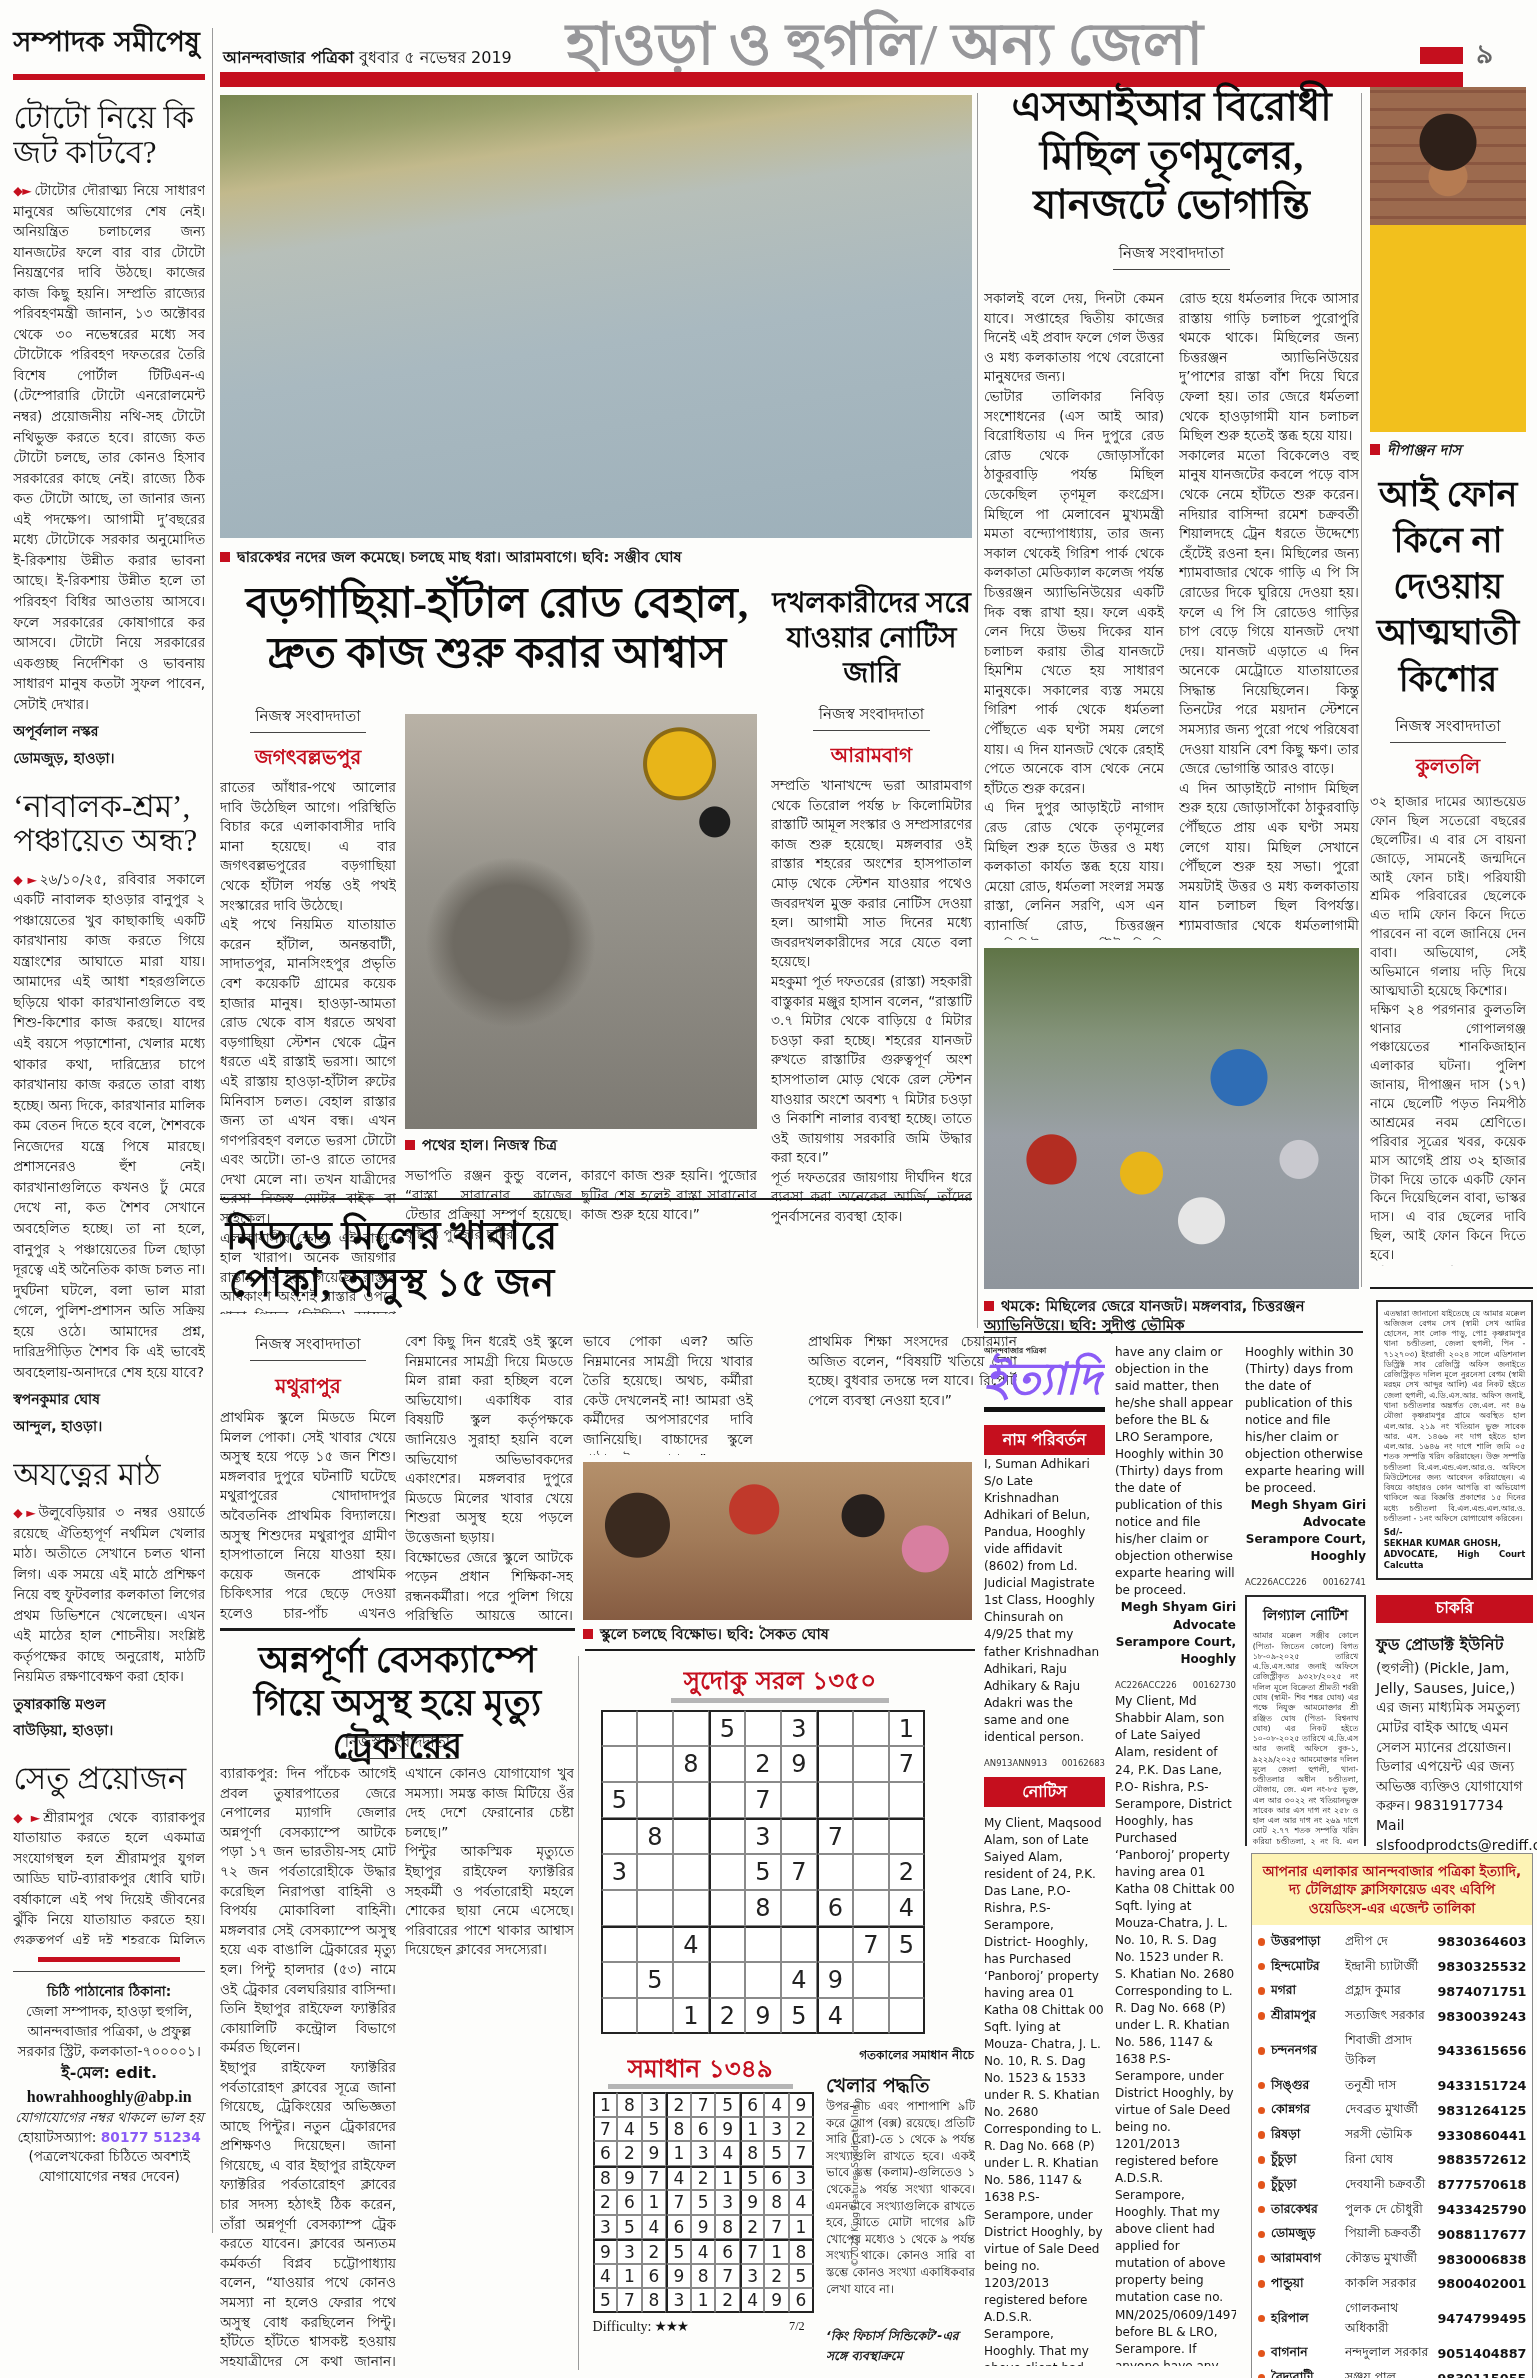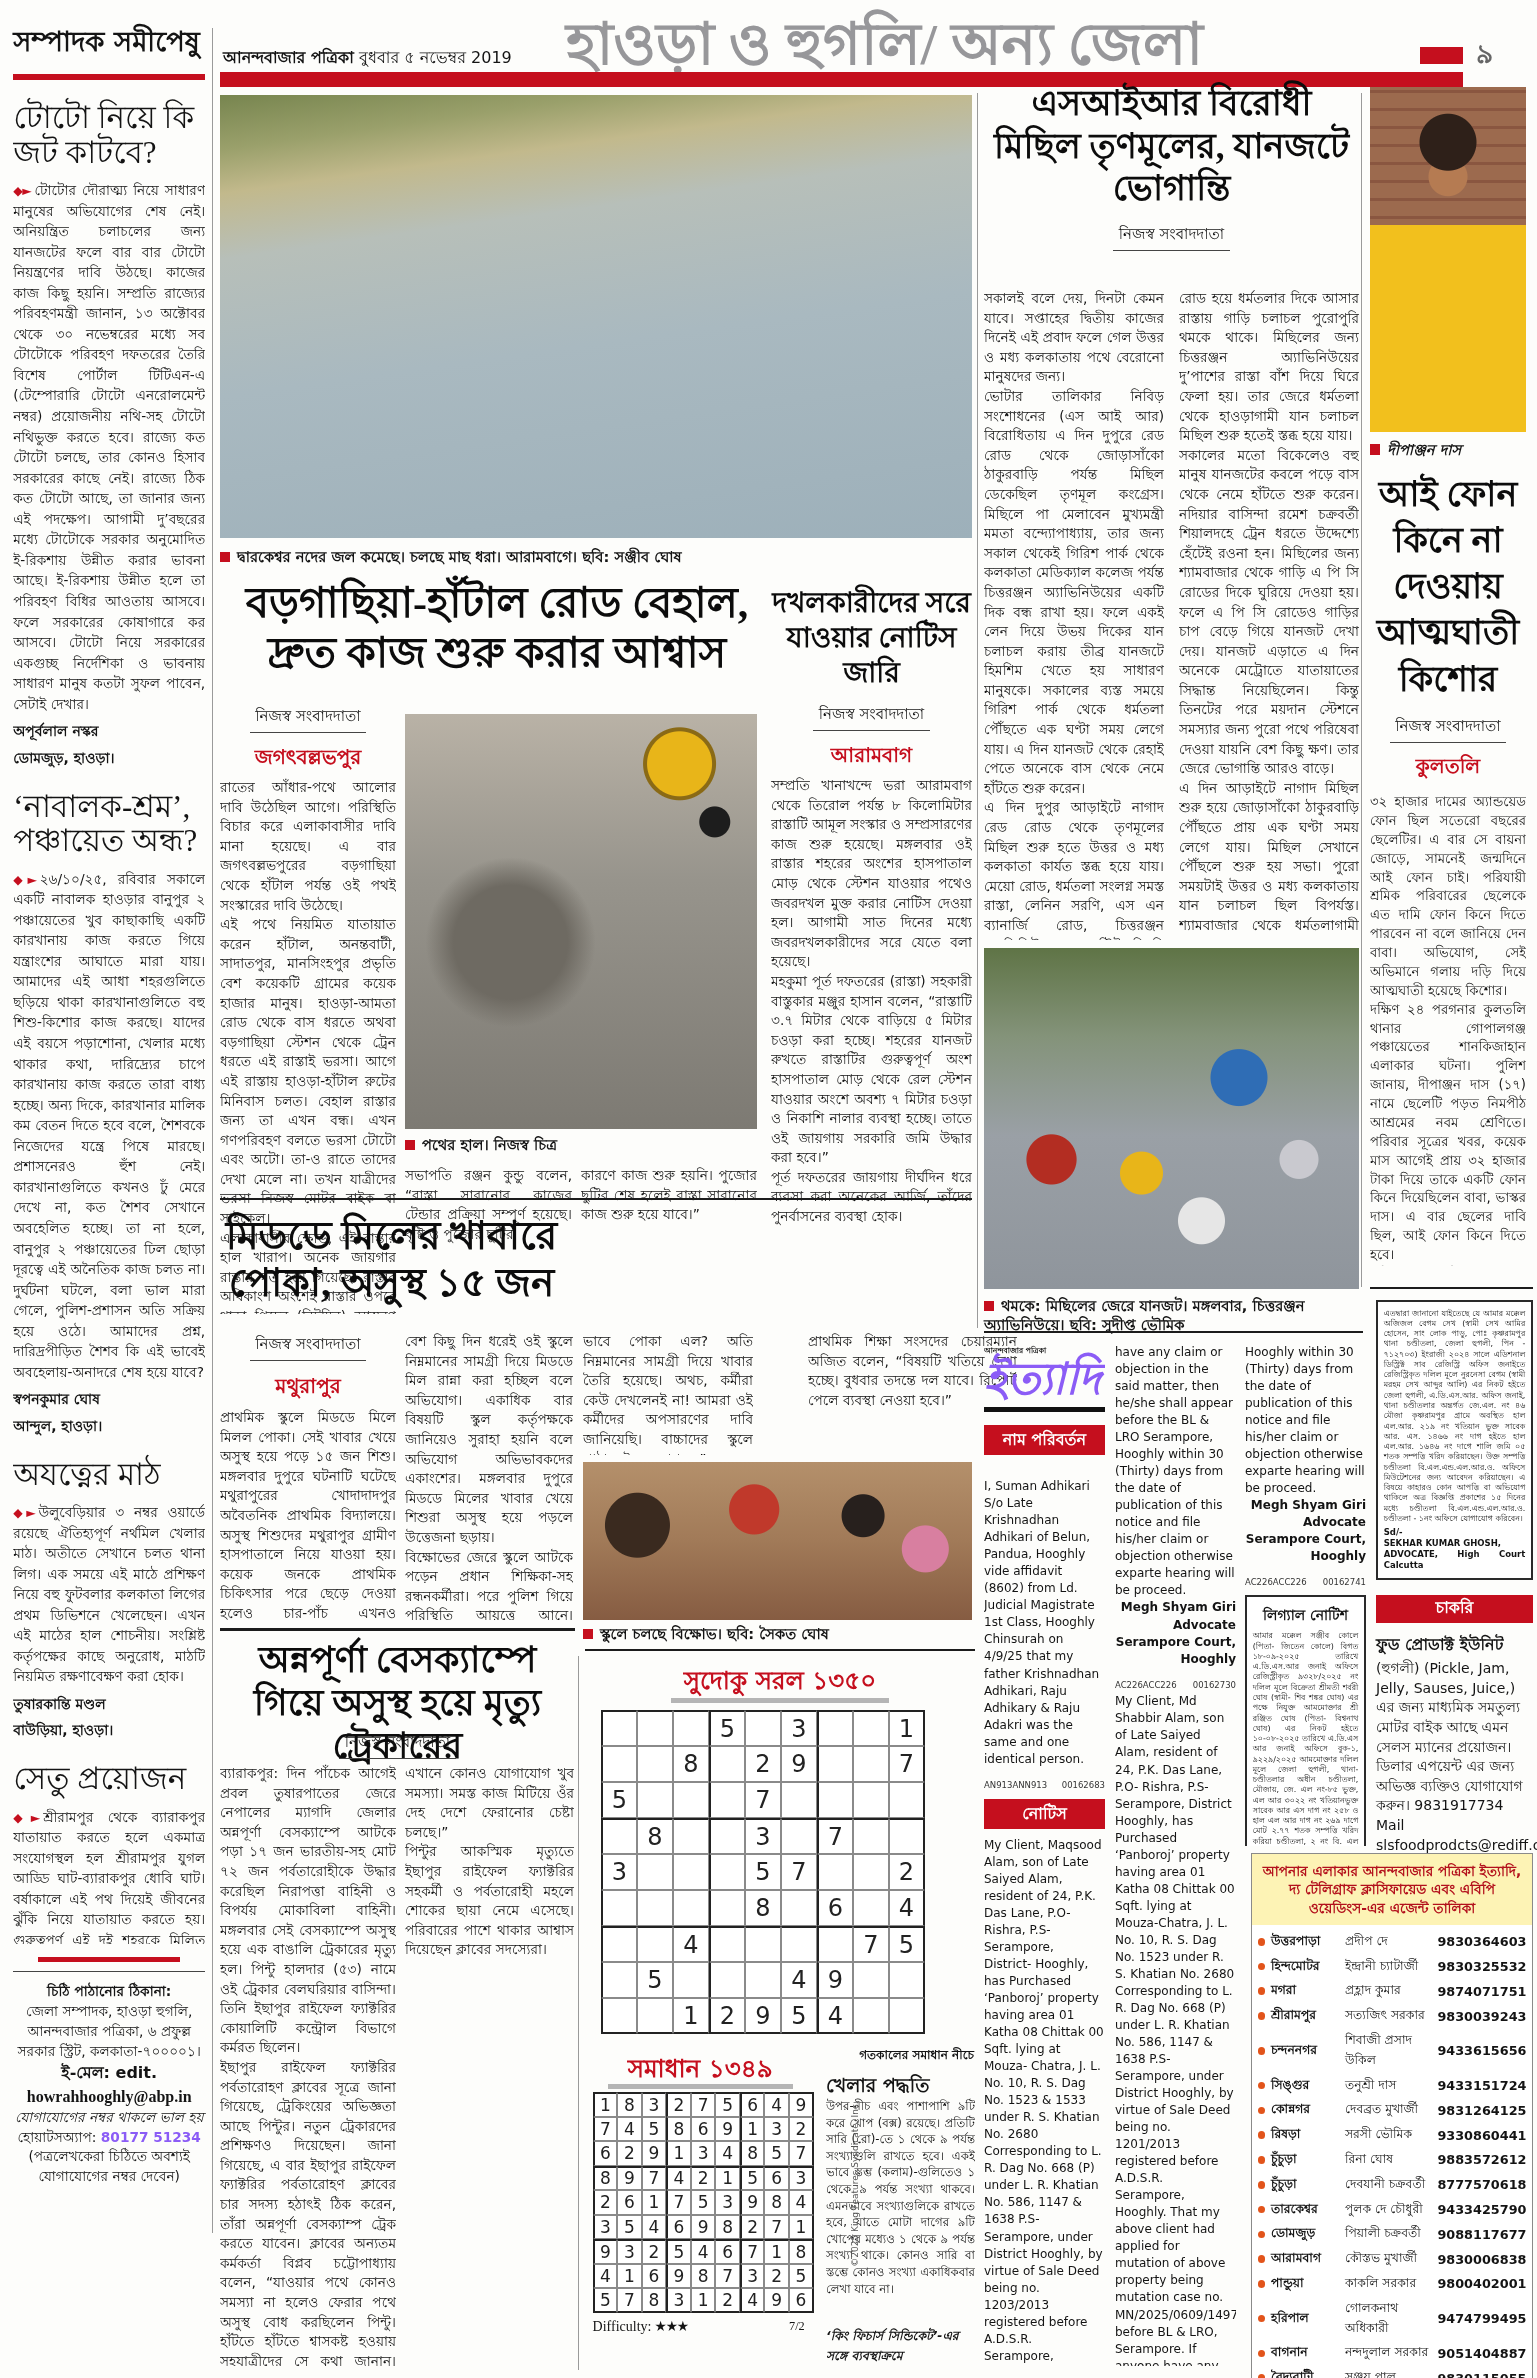--- a/index.html
+++ b/index.html
@@ -377,21 +377,21 @@
   <div class="abs" style="left:180px;top:530px;font-size:9px;color:#555;transform:rotate(-90deg);transform-origin:center;width:180px;text-align:center">©2025 King Features Syndicate, Inc.</div>
   <div class="abs bold clip" style="left:241px;top:678px;width:149px;height:45px;font-size:12.3px;font-style:italic">‘কিং ফিচার্স সিন্ডিকেট’-এর সঙ্গে ব্যবস্থাক্রমে</div>
 </div>
 
 <div class="abs vline" style="left:578px;top:1656px;height:714px"></div>
 
 <div class="abs vline" style="left:977px;top:93px;height:1235px"></div>
 <div class="abs vline" style="left:1361px;top:93px;height:1194px"></div>
 
 <div class="abs" style="left:984px;top:83px;width:375px">
-  <div class="hl ctr" style="font-size:35px;line-height:1.22">এসআইআর বিরোধী মিছিল তৃণমূলের, যানজটে ভোগান্তি</div>
+  <div class="hl ctr" style="font-size:40px;line-height:1.22">এসআইআর বিরোধী মিছিল তৃণমূলের, যানজটে ভোগান্তি</div>
   <div class="byline" style="margin-top:11.4px"><span>নিজস্ব সংবাদদাতা</span></div>
   <div class="abs body-txt jus prewrap clip" style="left:0;top:206px;width:180px;height:651px">সকালই বলে দেয়, দিনটা কেমন যাবে। সপ্তাহের দ্বিতীয় কাজের দিনেই এই প্রবাদ ফলে গেল উত্তর ও মধ্য কলকাতায় পথে বেরোনো মানুষদের জন্য।
 ভোটার তালিকার নিবিড় সংশোধনের (এস আই আর) বিরোধিতায় এ দিন দুপুরে রেড রোড থেকে জোড়াসাঁকো ঠাকুরবাড়ি পর্যন্ত মিছিল ডেকেছিল তৃণমূল কংগ্রেস। মিছিলে পা মেলাবেন মুখ্যমন্ত্রী মমতা বন্দ্যোপাধ্যায়, তার জন্য সকাল থেকেই গিরিশ পার্ক থেকে কলকাতা মেডিক্যাল কলেজ পর্যন্ত চিত্তরঞ্জন অ্যাভিনিউয়ের একটি দিক বন্ধ রাখা হয়। ফলে একই লেন দিয়ে উভয় দিকের যান চলাচল করায় তীব্র যানজটে হিমশিম খেতে হয় সাধারণ মানুষকে। সকালের ব্যস্ত সময়ে গিরিশ পার্ক থেকে ধর্মতলা পৌঁছতে এক ঘণ্টা সময় লেগে যায়। এ দিন যানজট থেকে রেহাই পেতে অনেকে বাস থেকে নেমে হাঁটতে শুরু করেন।
 এ দিন দুপুর আড়াইটে নাগাদ রেড রোড থেকে তৃণমূলের মিছিল শুরু হতে উত্তর ও মধ্য কলকাতা কার্যত স্তব্ধ হয়ে যায়। মেয়ো রোড, ধর্মতলা সংলগ্ন সমস্ত রাস্তা, লেনিন সরণি, এস এন ব্যানার্জি রোড, চিত্তরঞ্জন অ্যাভিনিউ, কলেজ স্ট্রিট, বি বি গাঙ্গুলি স্ট্রিট, এম জি রোড থেকে শুরু করে উত্তর ও মধ্য কলকাতার বিভিন্ন রাস্তায় যান চলাচল স্বাভাবিক হতে সন্ধ্যা গড়িয়ে যায়। এ দিন মিছিল বেরোতেই ধর্মতলার ডোরিনা ক্রসিংয়ের চারপাশ গার্ডরেল দিয়ে ঘিরে ফেলা হয়। ফলে মৌলালি থেকে এস এন ব্যানার্জি</div>
   <div class="abs body-txt jus prewrap clip" style="left:195px;top:206px;width:180px;height:651px">রোড হয়ে ধর্মতলার দিকে আসার রাস্তায় গাড়ি চলাচল পুরোপুরি থমকে থাকে। মিছিলের জন্য চিত্তরঞ্জন অ্যাভিনিউয়ের দু’পাশের রাস্তা বাঁশ দিয়ে ঘিরে ফেলা হয়। তার জেরে ধর্মতলা থেকে হাওড়াগামী যান চলাচল মিছিল শুরু হতেই স্তব্ধ হয়ে যায়।
 সকালের মতো বিকেলেও বহু মানুষ যানজটের কবলে পড়ে বাস থেকে নেমে হাঁটতে শুরু করেন। নদিয়ার বাসিন্দা রমেশ চক্রবর্তী শিয়ালদহে ট্রেন ধরতে উদ্দেশ্যে হেঁটেই রওনা হন। মিছিলের জন্য শ্যামবাজার থেকে গাড়ি এ পি সি রোডের দিকে ঘুরিয়ে দেওয়া হয়। ফলে এ পি সি রোডেও গাড়ির চাপ বেড়ে গিয়ে যানজট দেখা দেয়। যানজট এড়াতে এ দিন অনেকে মেট্রোতে যাতায়াতের সিদ্ধান্ত নিয়েছিলেন। কিন্তু তিনটের পরে ময়দান স্টেশনে সমস্যার জন্য পুরো পথে পরিষেবা দেওয়া যায়নি বেশ কিছু ক্ষণ। তার জেরে ভোগান্তি আরও বাড়ে।
 এ দিন আড়াইটে নাগাদ মিছিল শুরু হয়ে জোড়াসাঁকো ঠাকুরবাড়ি পৌঁছতে প্রায় এক ঘণ্টা সময় লেগে যায়। মিছিল সেখানে পৌঁছলে শুরু হয় সভা। পুরো সময়টাই উত্তর ও মধ্য কলকাতায় যান চলাচল ছিল বিপর্যস্ত। শ্যামবাজার থেকে ধর্মতলাগামী যান চলাচল পুরো বন্ধ থাকায় ঘুরপথে আসতে দীর্ঘক্ষণ সময় লেগে যায়। যানজটের প্রভাব গিয়ে পড়ে পার্ক সার্কাস চার নম্বর সেতু পর্যন্ত। তবে যানজটে একাধিক অ্যাম্বুল্যান্স আটকে গেলে পুলিশকে সেগুলির জন্য রাস্তা করে দিতে দেখা গিয়েছে।</div>
   <div class="abs photo traffic-ph" style="left:0;top:865px;width:375px;height:341px"></div>
   <div class="abs caption" style="left:0;top:1213px;width:375px">
     <span class="sqbul"></span><span>থমকে: মিছিলের জেরে যানজট। মঙ্গলবার, চিত্তরঞ্জন অ্যাভিনিউয়ে। ছবি: সুদীপ্ত ভৌমিক</span>
@@ -414,21 +414,21 @@
 
 <div class="abs hrule" style="left:984px;top:1331px;width:379px;height:1.9px"></div>
 <div class="abs hrule" style="left:1370px;top:1287px;width:163px;height:1.9px"></div>
 
 <div class="abs clip" style="left:984px;top:1344px;width:121px;height:1022px">
   <div style="border-bottom:5.7px solid #111;padding-bottom:3.8px;">
     <div style="font-size:7.6px;font-weight:bold">আনন্দবাজার পত্রিকা</div>
     <div class="red" style="font-size:44px;font-weight:bold;font-style:italic;font-family:'Liberation Serif','DejaVu Serif',serif;line-height:1.05">ইত্যাদি</div>
   </div>
   <div class="redbar" style="height:30px;margin-top:13.2px">নাম পরিবর্তন</div>
-  <div class="cls-txt" style="margin-top:23px">I, Suman Adhikari S/o Late Krishnadhan Adhikari of Belun, Pandua, Hooghly vide affidavit (8602) from Ld. Judicial Magistrate 1st Class, Hooghly Chinsurah on 4/9/25 that my father Krishnadhan Adhikari, Raju Adhikary &amp; Raju Adakri was the same and one identical person.</div>
+  <div class="cls-txt" style="margin-top:1px">I, Suman Adhikari S/o Late Krishnadhan Adhikari of Belun, Pandua, Hooghly vide affidavit (8602) from Ld. Judicial Magistrate 1st Class, Hooghly Chinsurah on 4/9/25 that my father Krishnadhan Adhikari, Raju Adhikary &amp; Raju Adakri was the same and one identical person.</div>
   <div class="code-line">
     <span>AN913ANN913</span>
       <span>00162683</span>
   </div>
   <div class="redbar" style="height:30px;margin-top:9.5px">নোটিস</div>
   <div class="cls-txt" style="margin-top:7.6px">My Client, Maqsood Alam, son of Late Saiyed Alam, resident of 24, P.K. Das Lane, P.O- Rishra, P.S- Serampore, District- Hooghly, has Purchased ‘Panboroj’ property having area 01 Katha 08 Chittak 00 Sqft. lying at Mouza- Chatra, J. L. No. 10, R. S. Dag No. 1523 &amp; 1533 under R. S. Khatian No. 2680 Corresponding to L. R. Dag No. 668 (P) under L. R. Khatian No. 586, 1147 &amp; 1638 P.S- Serampore, under District Hooghly, by virtue of Sale Deed being no. 1203/2013 registered before A.D.S.R. Serampore, Hooghly. That my above client had applied for mutation of above property being mutation case no. MN/2025/0609/14974 before BL &amp; LRO, Serampore. If anyone</div>
 </div>
 
 <div class="abs clip" style="left:1115px;top:1344px;width:121px;height:1022px">
   <div class="cls-txt">have any claim or objection in the said matter, then he/she shall appear before the BL &amp; LRO Serampore, Hooghly within 30 (Thirty) days from the date of publication of this notice and file his/her claim or objection otherwise exparte hearing will be proceed.</div>

